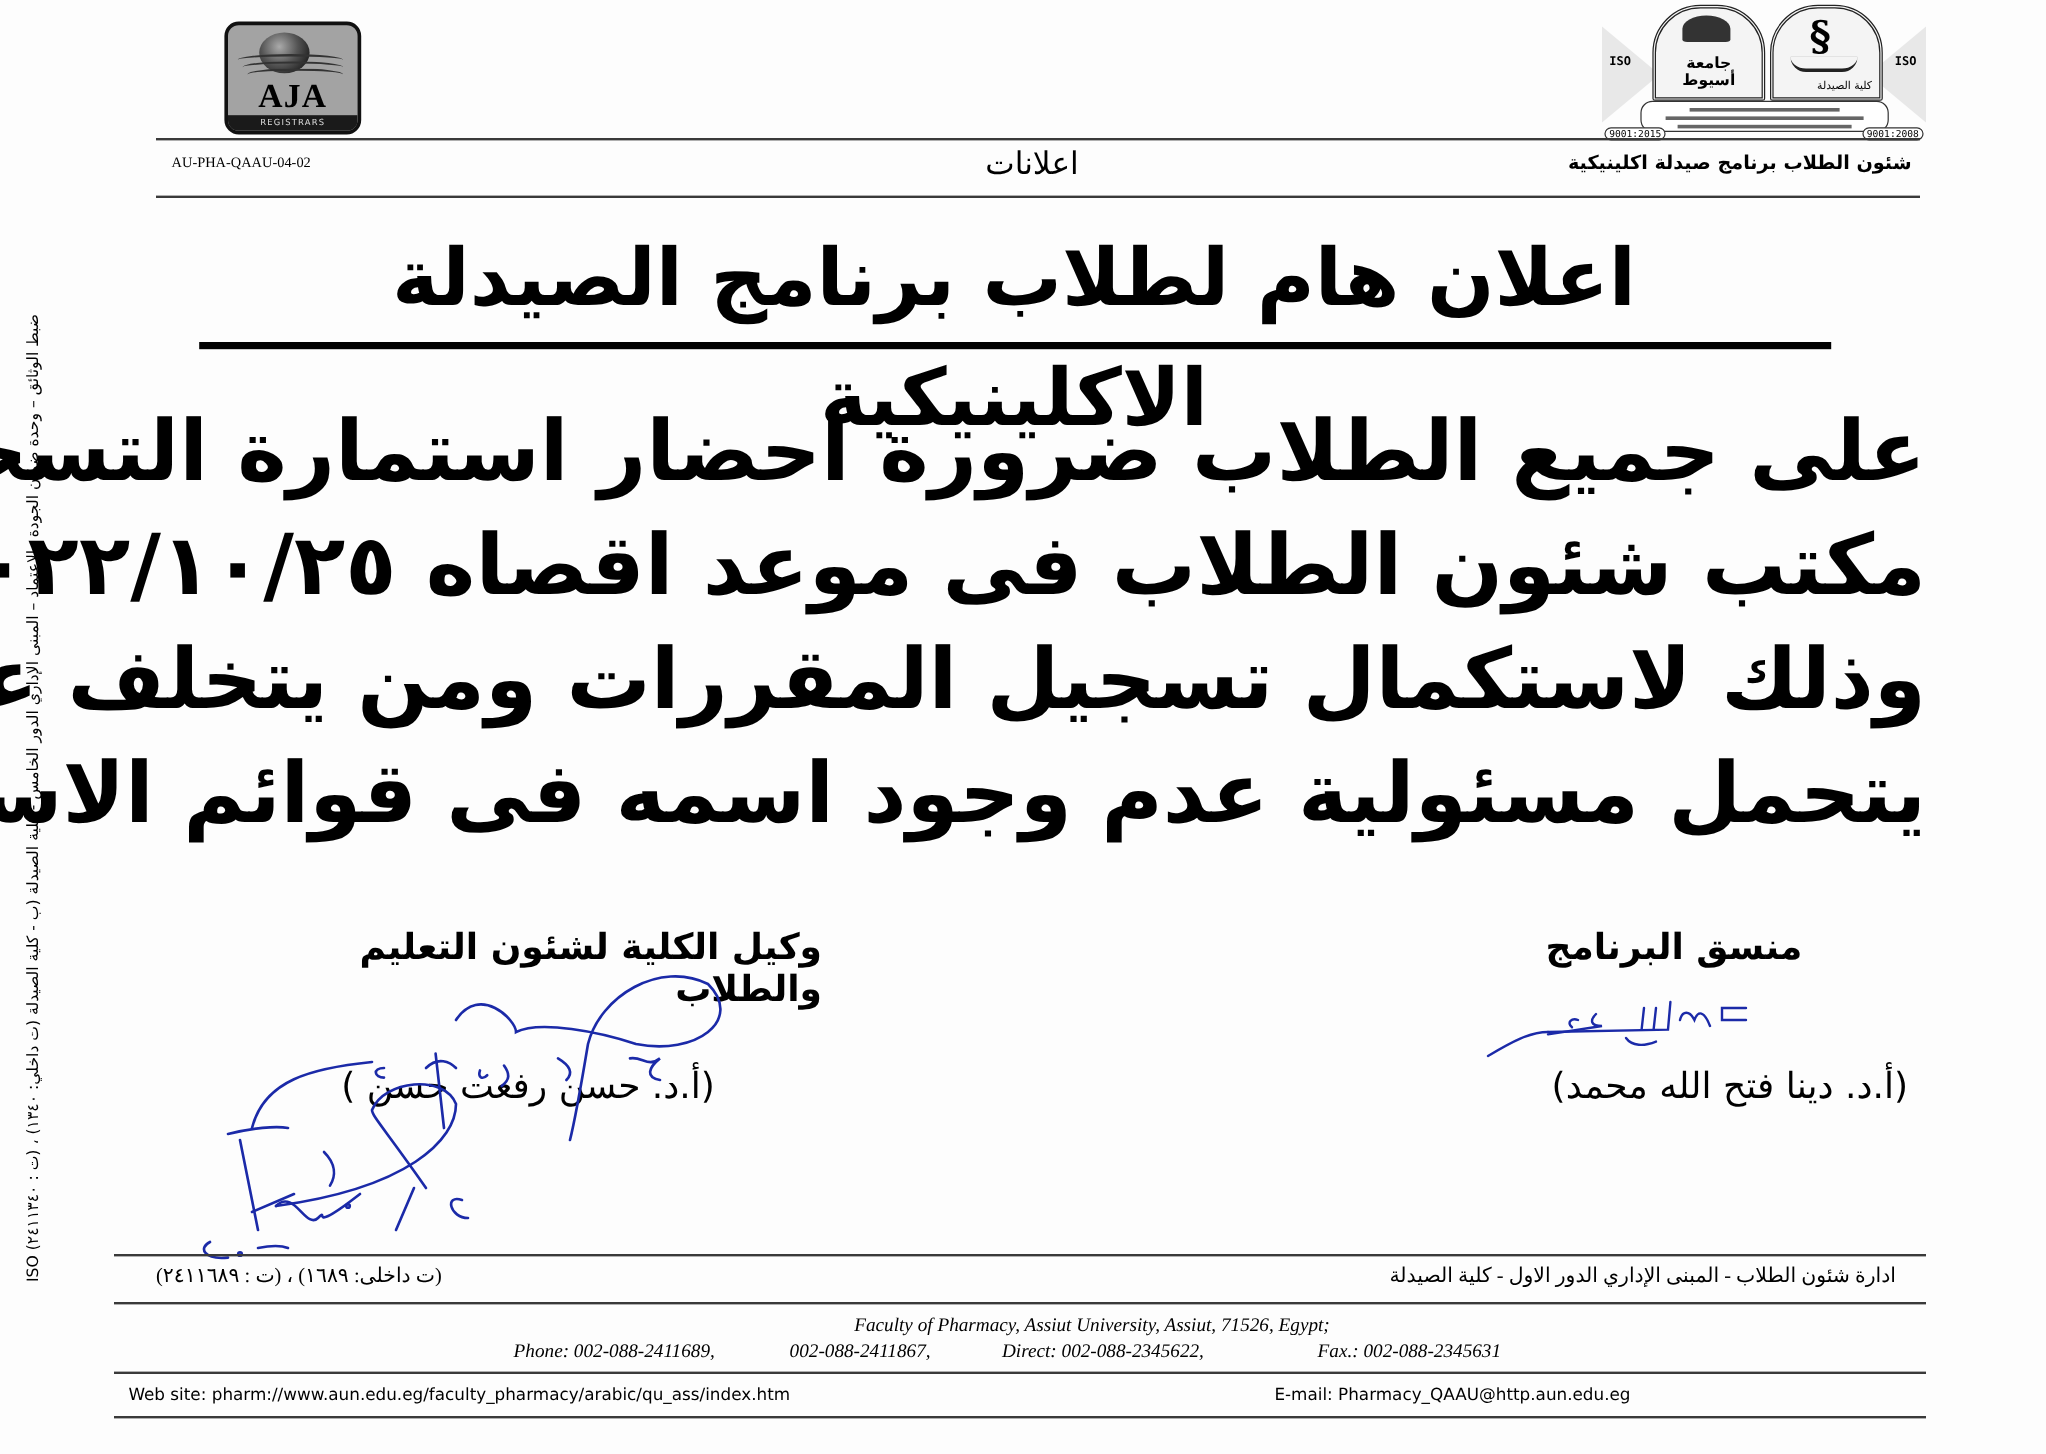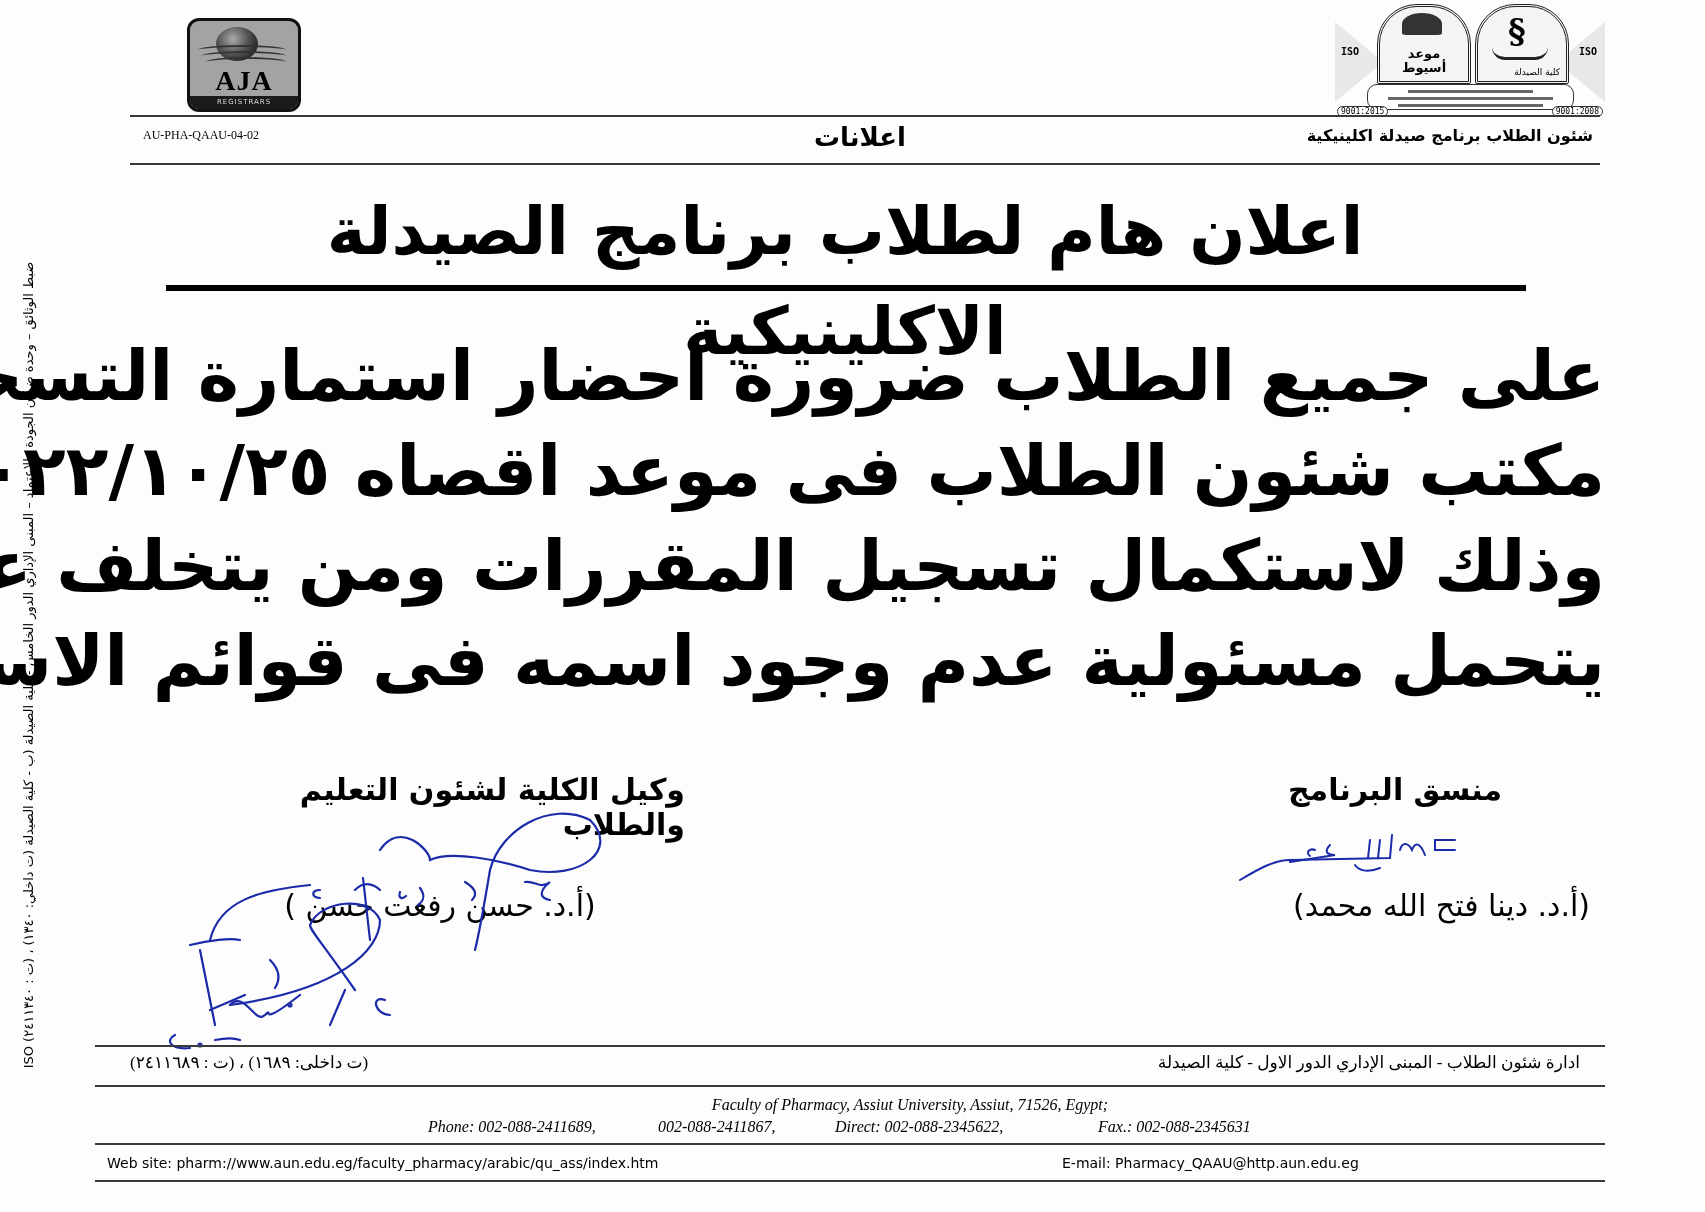--- a/index.html
+++ b/index.html
@@ -20,21 +20,21 @@
   
   #unilogo { left:1335px; top:2px; width:270px; height:118px; }
   #unilogo .arch { position:absolute; top:2px; width:88px; height:74px; border:3px double #222; border-radius:40px 40px 2px 2px; background:#f4f4f4; overflow:hidden; }
   #unilogo .iso { position:absolute; top:44px; font-size:10px; font-weight:bold; font-family:"DejaVu Sans Mono", monospace; }
   #unilogo .plate { position:absolute; left:32px; width:205px; top:82px; height:24px; border:1px solid #333; border-radius:10px; background:#fff; }
   #unilogo .std { position:absolute; top:104px; font-size:8px; font-family:"DejaVu Sans Mono", monospace; border:1px solid #333; border-radius:6px; padding:0 3px; background:#fff; }
   #unilogo .tri { position:absolute; top:20px; width:0; height:0; border-top:40px solid transparent; border-bottom:40px solid transparent; }
 
   
   #doc-code { left:143px; top:128px; font-family:Liberation Serif, serif; font-size:12px; }
-  #section-title { left:760px; top:122px; width:200px; text-align:center; font-size:26px; font-weight:bold; }
+  #section-title { left:760px; top:122px; width:200px; text-align:center; font-size:26px; font-weight:normal; }
   #dept-name { right:112px; top:126px; font-size:16px; font-weight:bold; }
 
   
   #main-title { left:165px; top:182px; width:1360px; text-align:center; font-size:66px; font-weight:bold; line-height:100px; letter-spacing:-1px; }
   #title-underline { left:166px; top:285px; width:1360px; border-top:6px solid #000; }
 
   
   .body-line { position:absolute; left:95px; width:1510px; font-size:70px; font-weight:bold; line-height:92px;
                text-align:justify; text-align-last:justify; white-space:nowrap; }
   .body-line span { display:block; }
@@ -66,21 +66,21 @@
   <div class="band">REGISTRARS</div>
 </div>
 
 <div id="unilogo" class="abs">
   <div class="tri" style="left:0; border-left:48px solid #e8e8e8;"></div>
   <div class="tri" style="right:0; border-right:48px solid #e8e8e8;"></div>
   <div class="iso" style="left:6px;">ISO</div>
   <div class="iso" style="right:8px;">ISO</div>
   <div class="arch" style="left:42px;">
     <div style="position:absolute;left:22px;top:6px;width:40px;height:22px;border-radius:50% 50% 10% 10%;background:#333;"></div>
-    <div style="position:absolute;left:6px;right:6px;bottom:6px;text-align:center;font-size:13px;font-weight:bold;direction:rtl;line-height:14px;">موعد أسيوط</div>
+    <div style="position:absolute;left:6px;right:6px;bottom:6px;text-align:center;font-size:13px;font-weight:bold;direction:rtl;line-height:14px;">جامعة أسيوط</div>
   </div>
   <div class="arch" style="left:140px;">
     <div style="position:absolute;left:30px;top:6px;font-size:34px;font-weight:bold;line-height:36px;font-family:'DejaVu Serif',serif;">§</div>
     <div style="position:absolute;left:14px;top:40px;width:56px;height:10px;border-bottom:3px solid #222;border-radius:0 0 30px 30px;"></div>
     <div style="position:absolute;left:6px;right:6px;bottom:4px;text-align:right;font-size:9px;direction:rtl;">كلية الصيدلة</div>
   </div>
   <div class="plate">
     <div style="height:3px;margin:5px 40px 0;background:#666;"></div>
     <div style="height:3px;margin:4px 20px 0;background:#666;"></div>
     <div style="height:3px;margin:4px 30px 0;background:#666;"></div>

